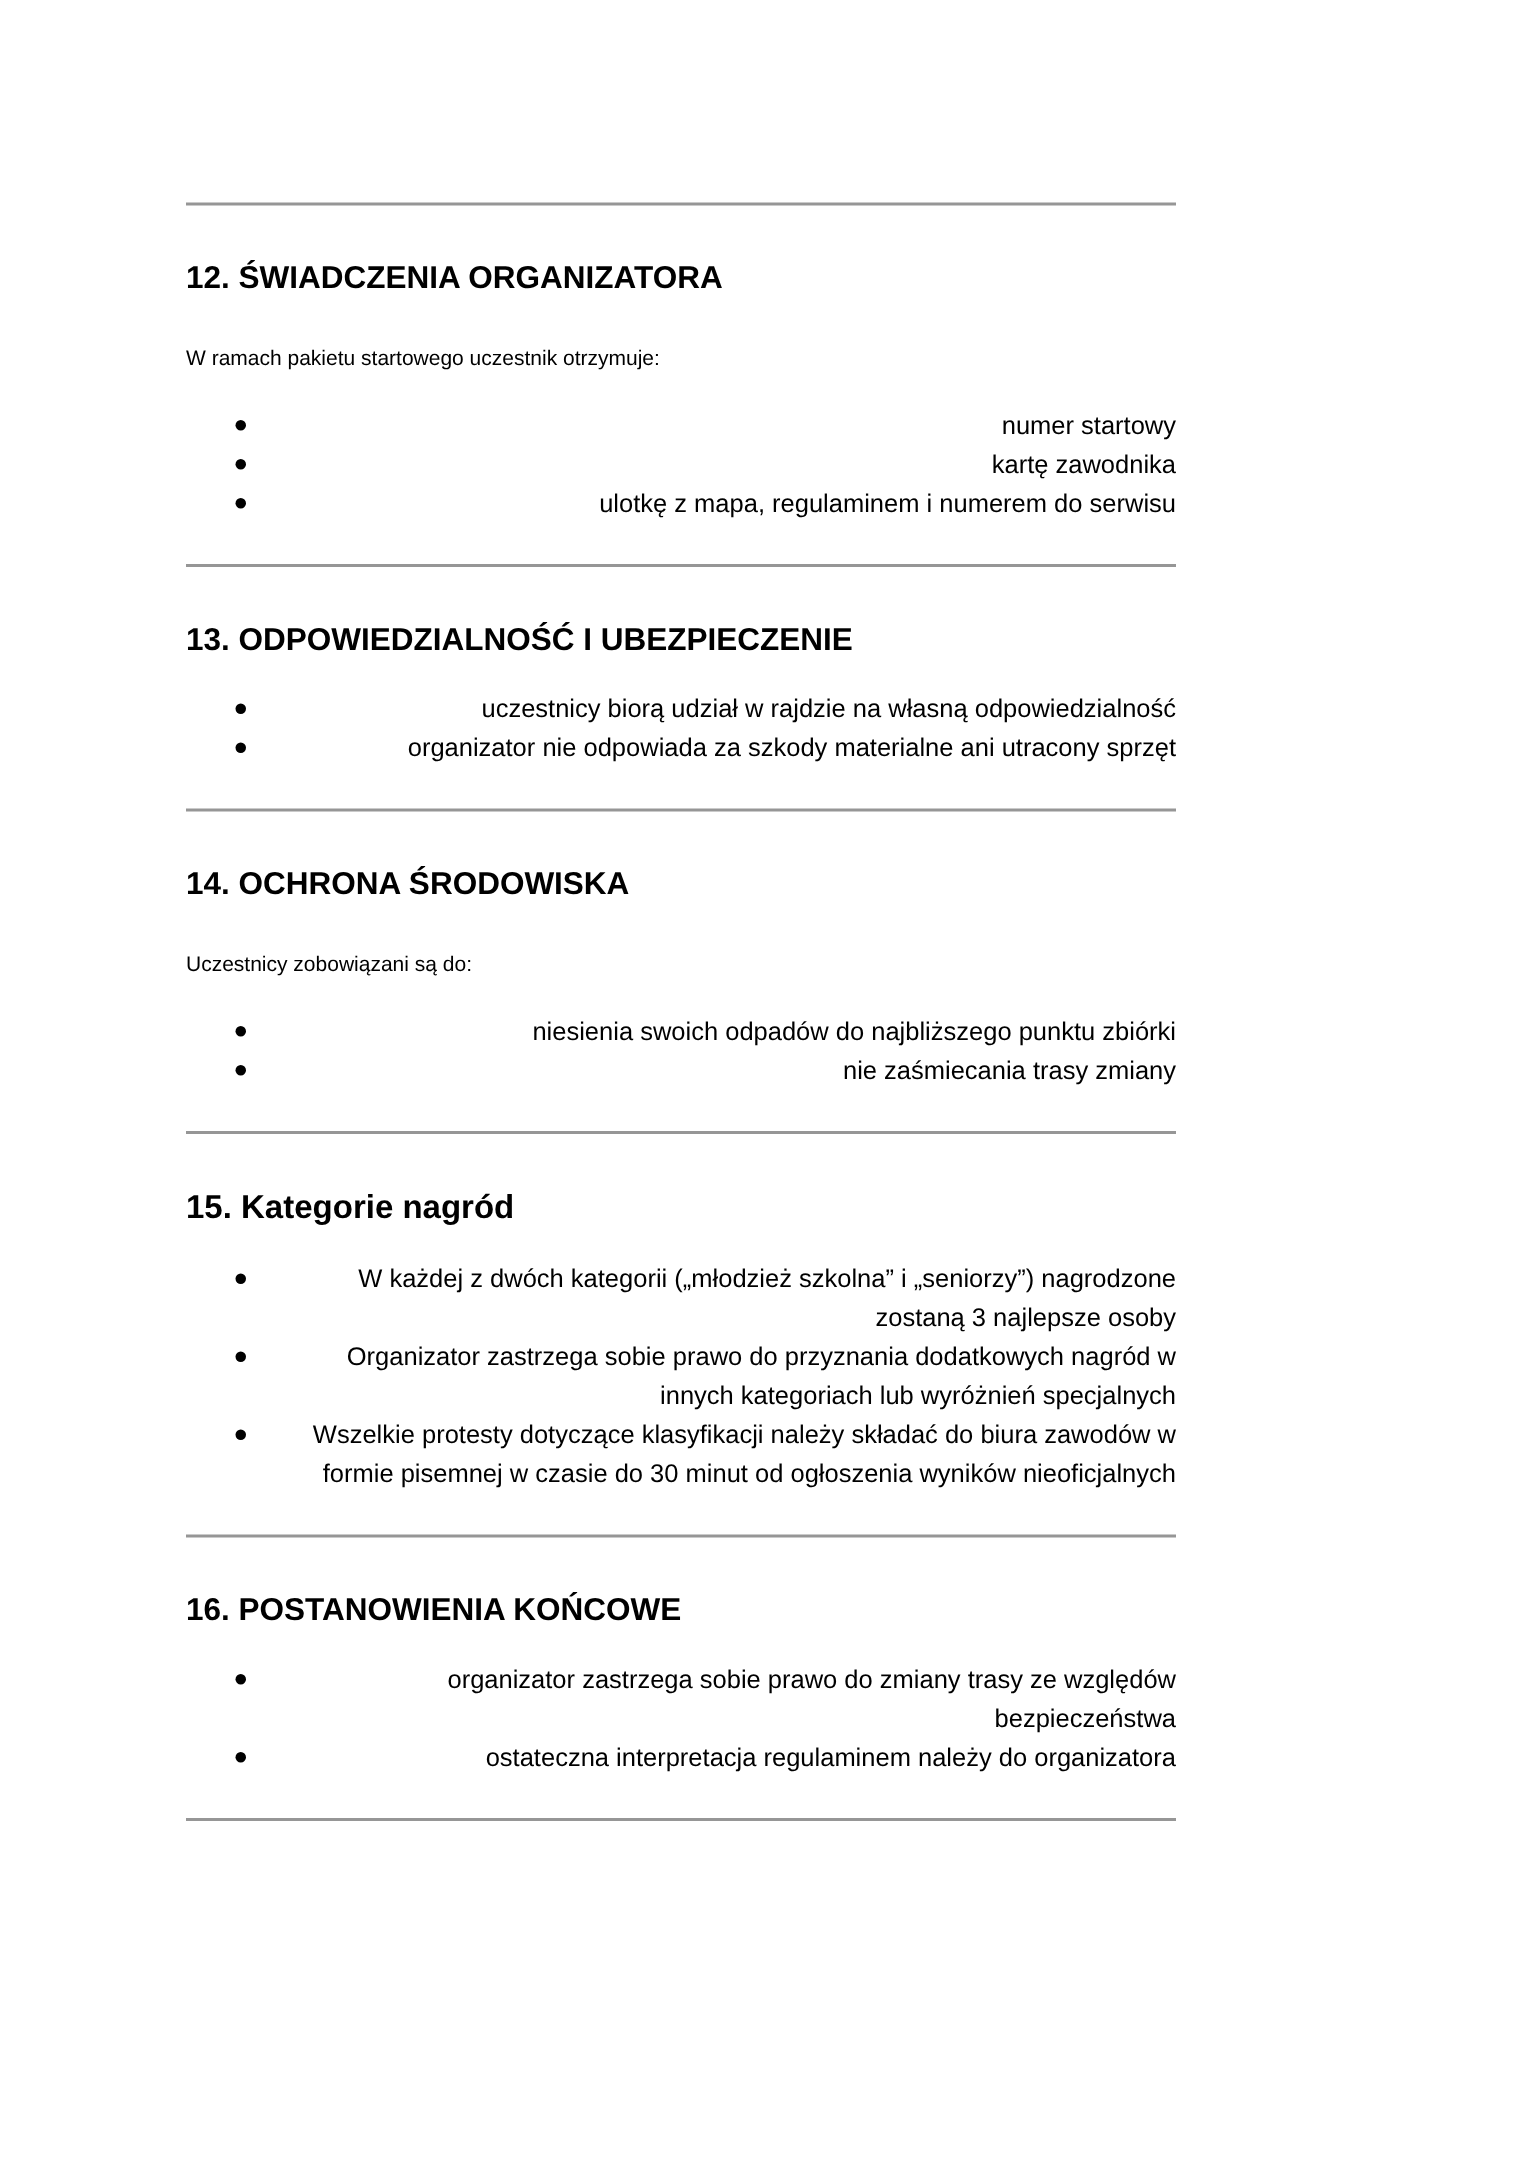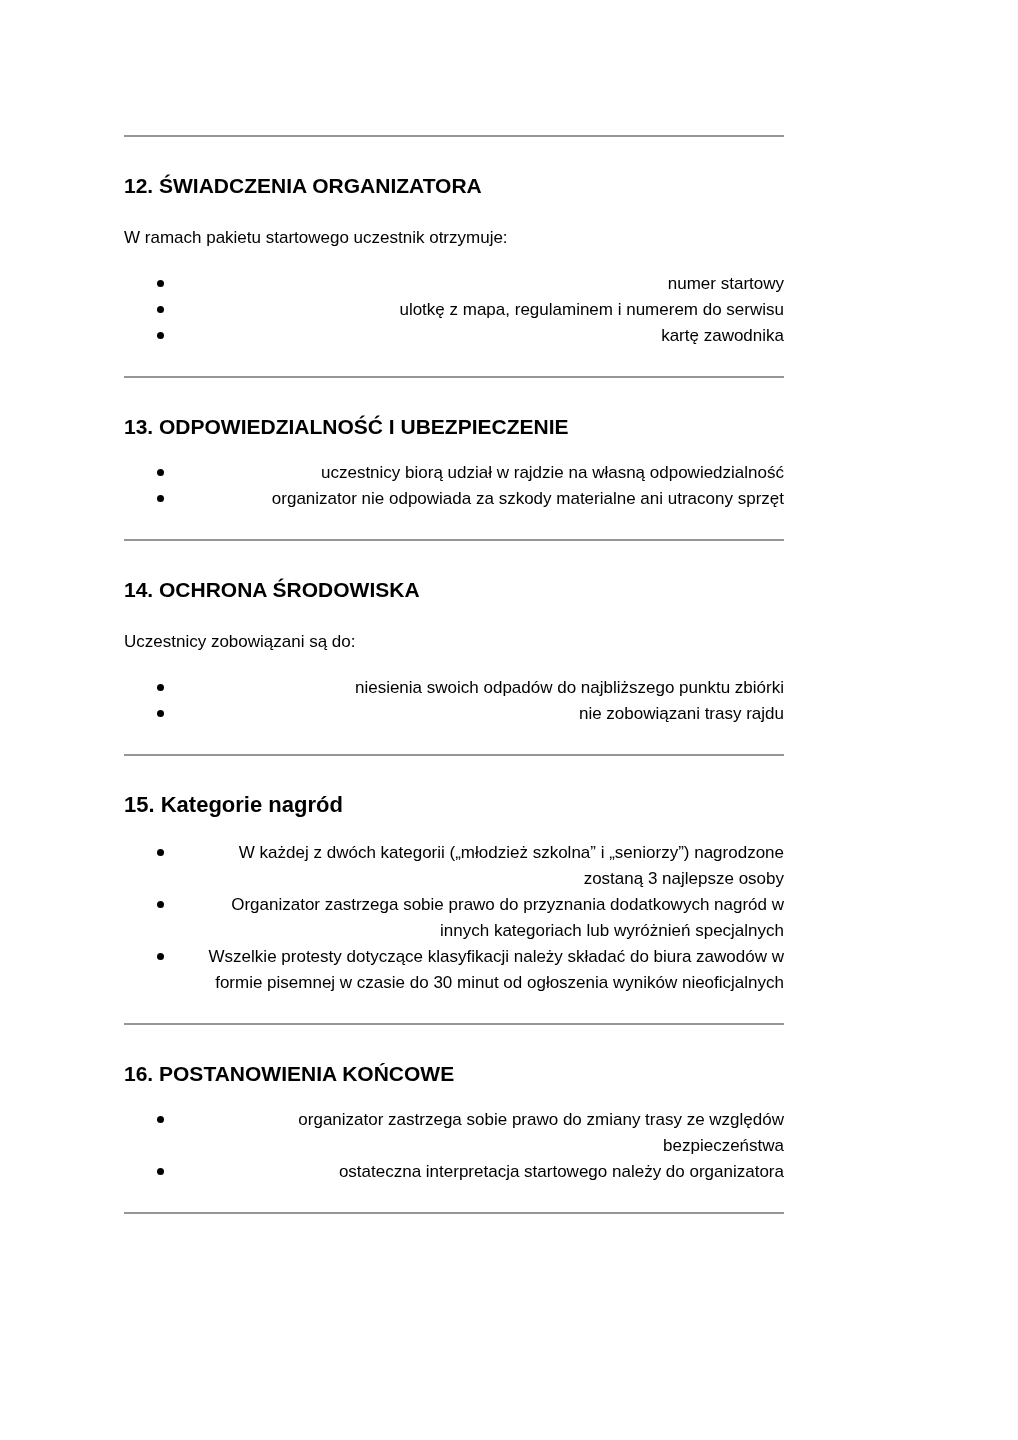--- a/index.html
+++ b/index.html
@@ -36,21 +36,21 @@
     font-weight: bold;
     margin: 36px 0 0 0;
     color: #000000;
   }
   .section-heading.large {
     font-size: 22px;
     line-height: 30px;
     margin-top: 34px;
   }
   .section-intro {
-    font-size: 17px;
+    font-size: 14px;
     line-height: 26px;
     margin: 26px 0 0 0;
   }
   .bullet-list {
     list-style: none;
     margin: 20px 0 0 0;
     padding: 0;
     text-align: right;
   }
   .bullet-list li {
@@ -75,57 +75,57 @@
 
 <div class="page">
 
   <hr class="divider">
 
   <div class="section">
     <h2 class="section-heading">12. ŚWIADCZENIA ORGANIZATORA</h2>
     <p class="section-intro">W ramach pakietu startowego uczestnik otrzymuje:</p>
     <ul class="bullet-list">
       <li>numer startowy</li>
+      <li>kartę zawodnika</li>
       <li>ulotkę z mapa, regulaminem i numerem do serwisu</li>
-      <li>kartę zawodnika</li>
     </ul>
     <hr class="divider">
   </div>
 
   <div class="section">
     <h2 class="section-heading">13. ODPOWIEDZIALNOŚĆ I UBEZPIECZENIE</h2>
     <ul class="bullet-list">
       <li>uczestnicy biorą udział w rajdzie na własną odpowiedzialność</li>
       <li>organizator nie odpowiada za szkody materialne ani utracony sprzęt</li>
     </ul>
     <hr class="divider">
   </div>
 
   <div class="section">
     <h2 class="section-heading">14. OCHRONA ŚRODOWISKA</h2>
     <p class="section-intro">Uczestnicy zobowiązani są do:</p>
     <ul class="bullet-list">
       <li>niesienia swoich odpadów do najbliższego punktu zbiórki</li>
-      <li>nie zobowiązani trasy rajdu</li>
+      <li>nie zaśmiecania trasy zmiany</li>
     </ul>
     <hr class="divider">
   </div>
 
   <div class="section">
     <h2 class="section-heading large">15. Kategorie nagród</h2>
     <ul class="bullet-list">
       <li>W każdej z dwóch kategorii („młodzież szkolna” i „seniorzy”) nagrodzone zostaną 3 najlepsze osoby</li>
       <li>Organizator zastrzega sobie prawo do przyznania dodatkowych nagród w innych kategoriach lub wyróżnień specjalnych</li>
       <li>Wszelkie protesty dotyczące klasyfikacji należy składać do biura zawodów w formie pisemnej w czasie do 30 minut od ogłoszenia wyników nieoficjalnych</li>
     </ul>
     <hr class="divider">
   </div>
 
   <div class="section">
     <h2 class="section-heading">16. POSTANOWIENIA KOŃCOWE</h2>
     <ul class="bullet-list">
       <li>organizator zastrzega sobie prawo do zmiany trasy ze względów bezpieczeństwa</li>
-      <li>ostateczna interpretacja startowego należy do organizatora</li>
+      <li>ostateczna interpretacja regulaminem należy do organizatora</li>
     </ul>
     <hr class="divider">
   </div>
 
 </div>
 
 </body></html>

